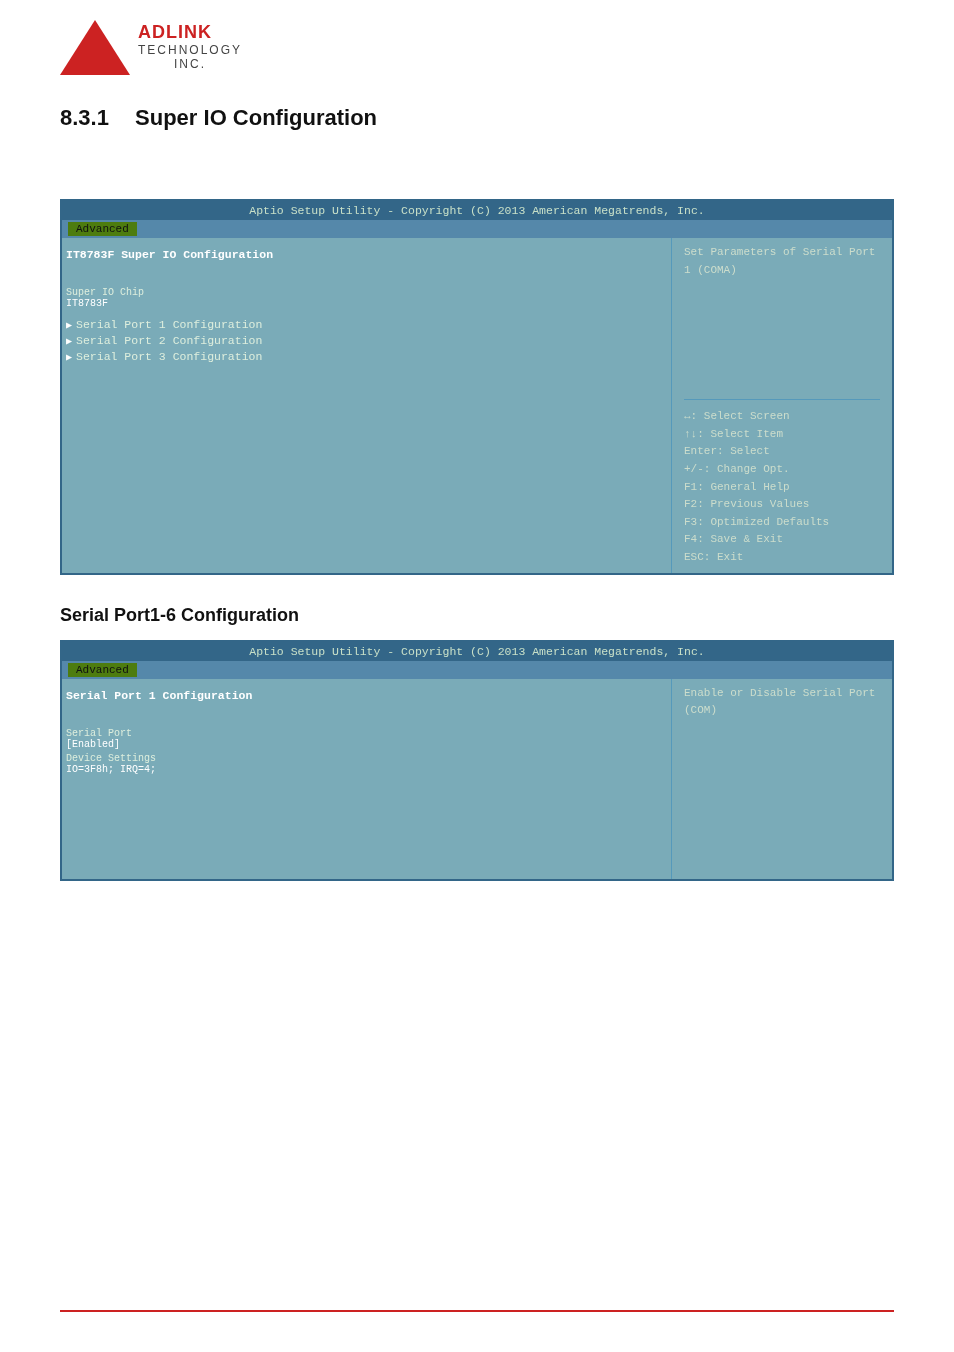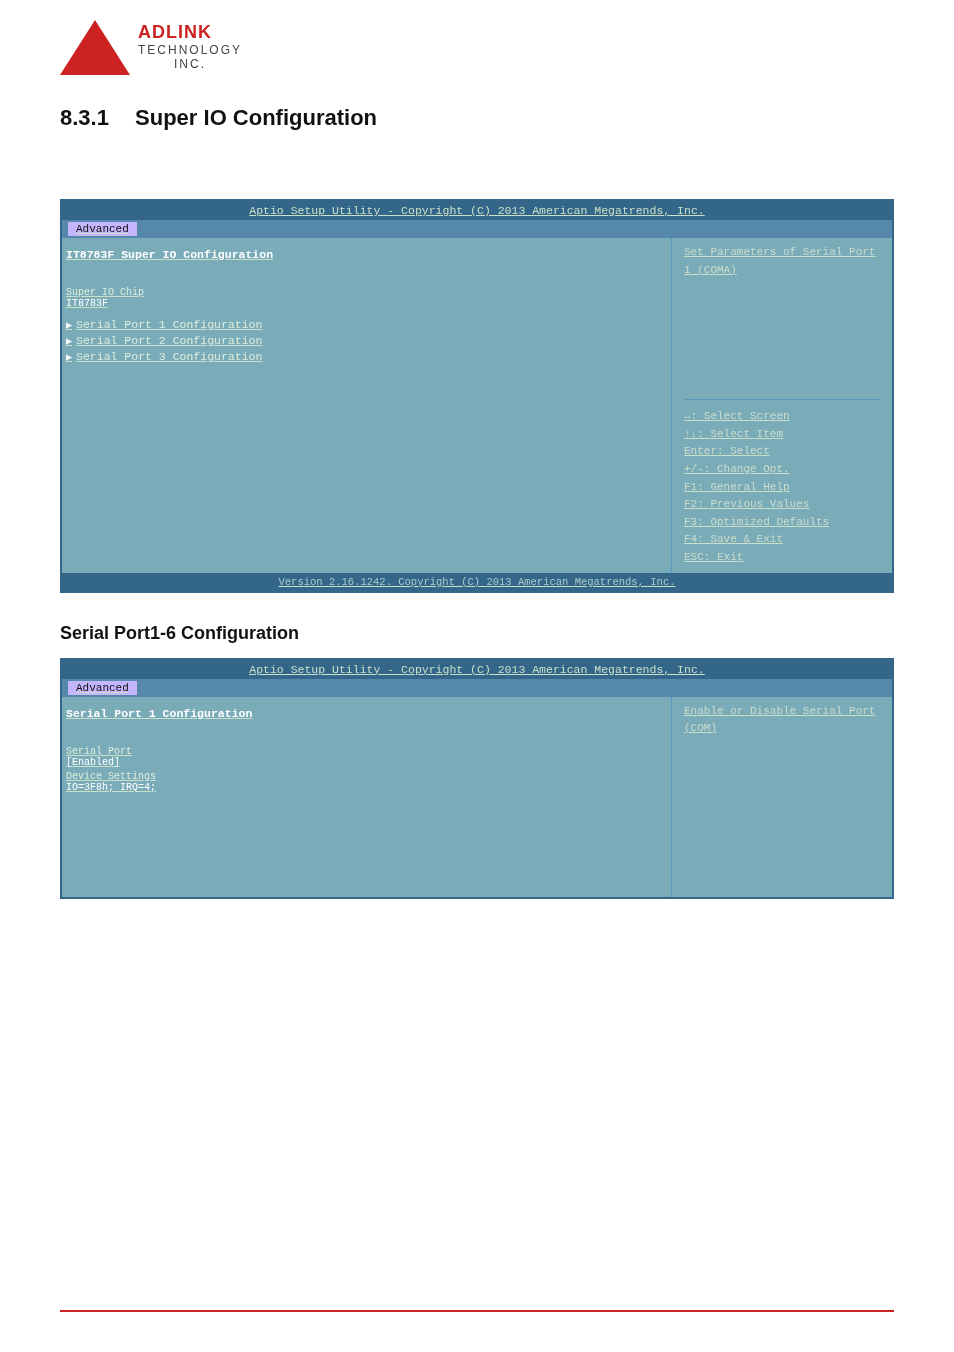--- a/index.html
+++ b/index.html
@@ -69,21 +69,20 @@
     }
 
     
     .bios-screen {
       background: #6699aa;
       border: 2px solid #336688;
       margin-bottom: 30px;
       font-family: 'Courier New', Courier, monospace;
       font-size: 12px;
       color: #c8e0c8;
-      text-decoration: underline;
     }
 
     .bios-title-bar {
       background: #336688;
       color: #c8e0c8;
       text-align: center;
       padding: 3px 6px;
       font-size: 11.5px;
       font-family: 'Courier New', Courier, monospace;
     }
@@ -95,21 +94,21 @@
       gap: 2px;
     }
     .bios-tab {
       background: #aaccdd;
       color: #222;
       padding: 1px 8px;
       font-size: 11px;
       font-family: 'Courier New', Courier, monospace;
     }
     .bios-tab.active {
-      background: #c4b5fd;
+      background: #4d7c0f;
       color: #111;
     }
 
     .bios-content-area {
       display: flex;
       min-height: 320px;
     }
 
     .bios-left {
       flex: 1;
@@ -275,21 +274,20 @@
             <div>Enter: Select</div>
             <div>+/-: Change Opt.</div>
             <div>F1: General Help</div>
             <div>F2: Previous Values</div>
             <div>F3: Optimized Defaults</div>
             <div>F4: Save &amp; Exit</div>
             <div>ESC: Exit</div>
           </div>
         </div>
       </div>
-      <div class="bios-footer">Version 2.16.1242. Copyright (C) 2013 American Megatrends, Inc.</div>
     </div>
 
     <div class="sub-section-heading">
       <span>Serial Port1-6 Configuration</span>
     </div>
 
     <div class="bios-screen">
       <div class="bios-title-bar">Aptio Setup Utility - Copyright (C) 2013 American Megatrends, Inc.</div>
       <div class="bios-tab-bar">
         <div class="bios-tab active">Advanced</div>

